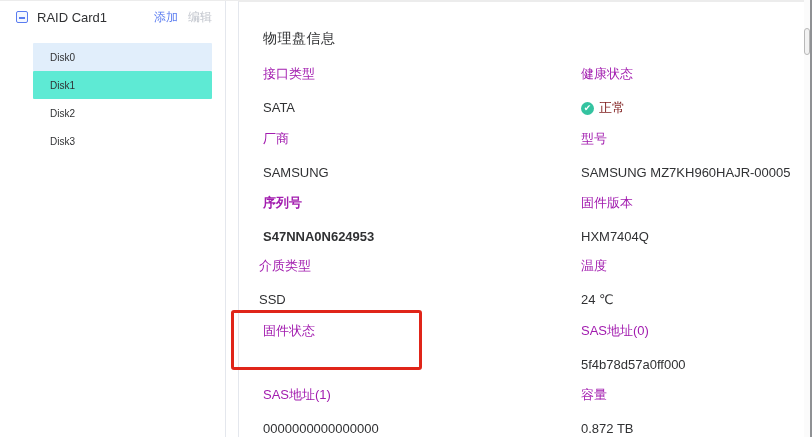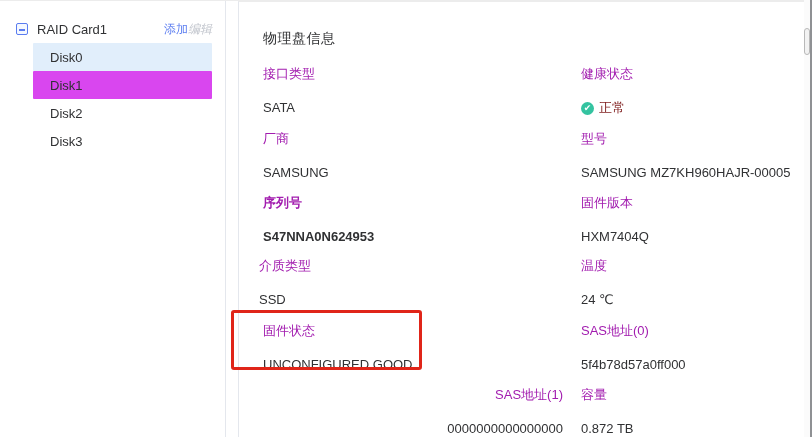--- a/index.html
+++ b/index.html
@@ -10,44 +10,44 @@
     -webkit-font-smoothing:antialiased;
   }
   .top-edge { position:absolute; left:0; top:0; width:812px; height:1px; background:#ececec; }
 
   
   .sidebar {
     position:absolute; left:0; top:1px; width:226px; height:436px;
     background:#ffffff; border-right:1px solid #e4e7ed;
   }
   .tree-root {
-    position:absolute; left:0; top:15px; width:226px; height:26px;
+    position:absolute; left:0; top:3px; width:226px; height:26px;
     display:flex; align-items:center; padding:0 14px 0 16px; cursor:pointer;
   }
   .collapse-icon {
     width:12px; height:12px; border:1px solid #5a7cf0; border-radius:2px;
     background:#f4f8ff; position:relative; flex:0 0 12px;
   }
   .collapse-icon::after {
     content:""; position:absolute; left:2px; right:2px; top:5px; height:1.5px;
     background:#5a7cf0;
   }
   .tree-root-label { font-size:13px; color:#303133; margin-left:9px; }
-  .tree-links { margin-left:auto; display:flex; }
+  .tree-links { margin-left:auto; display:flex; gap:10px; }
   .link-add { font-size:12px; color:#5a7cf0; cursor:pointer; }
-  .link-edit { font-size:12px; color:#c0c4cc; cursor:pointer;font-style:italic; }
+  .link-edit { font-size:12px; color:#c0c4cc; cursor:pointer; }
 
   .disk-list { position:absolute; left:0; top:42px; width:226px; }
   .disk-item {
     height:28px; margin:0 14px 0 33px; display:flex; align-items:center;
-    padding-left:17px; font-size:13px; color:#303133; cursor:pointer;
+    padding-left:17px; font-size:10px; color:#303133; cursor:pointer;
     border-radius:1px;
   }
   .disk-item.selected { background:#e1eefb; }
-  .disk-item.faint { background:#d946ef; }
+  .disk-item.faint { background:#5eead4; }
 
   
   .card {
     position:absolute; left:238px; top:1px; width:568px; height:436px;
     background:#ffffff; border-left:1px solid #e4e7ed; border-top:1px solid #ececec;
   }
   .card-title {
     position:absolute; left:24px; top:28px; font-size:14px; color:#303133;
     font-weight:500; letter-spacing:.5px;
   }
@@ -135,28 +135,27 @@
     <div class="lbl">介质类型</div>
     <div class="val">SSD</div>
   </div>
   <div class="cell" style="left:342px; top:255px;">
     <div class="lbl">温度</div>
     <div class="val">24 ℃</div>
   </div>
 
   <div class="cell" style="left:24px; top:320px;">
     <div class="lbl">固件状态</div>
-    <div class="val">UNCONFIGURED GOOD</div>
   </div>
   <div class="cell" style="left:342px; top:320px;">
     <div class="lbl">SAS地址(0)</div>
     <div class="val">5f4b78d57a0ff000</div>
   </div>
 
-  <div class="cell" style="left:24px; top:384px;text-align:right;">
+  <div class="cell" style="left:24px; top:384px;">
     <div class="lbl">SAS地址(1)</div>
     <div class="val">0000000000000000</div>
   </div>
   <div class="cell" style="left:342px; top:384px;">
     <div class="lbl">容量</div>
     <div class="val">0.872 TB</div>
   </div>
 </div>
 
 <div class="red-box"></div>

